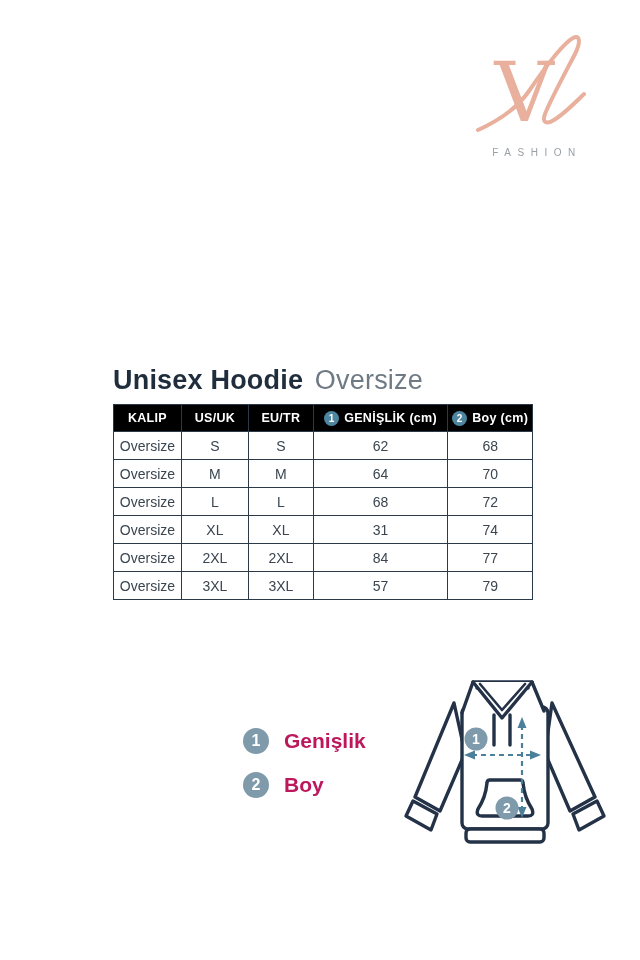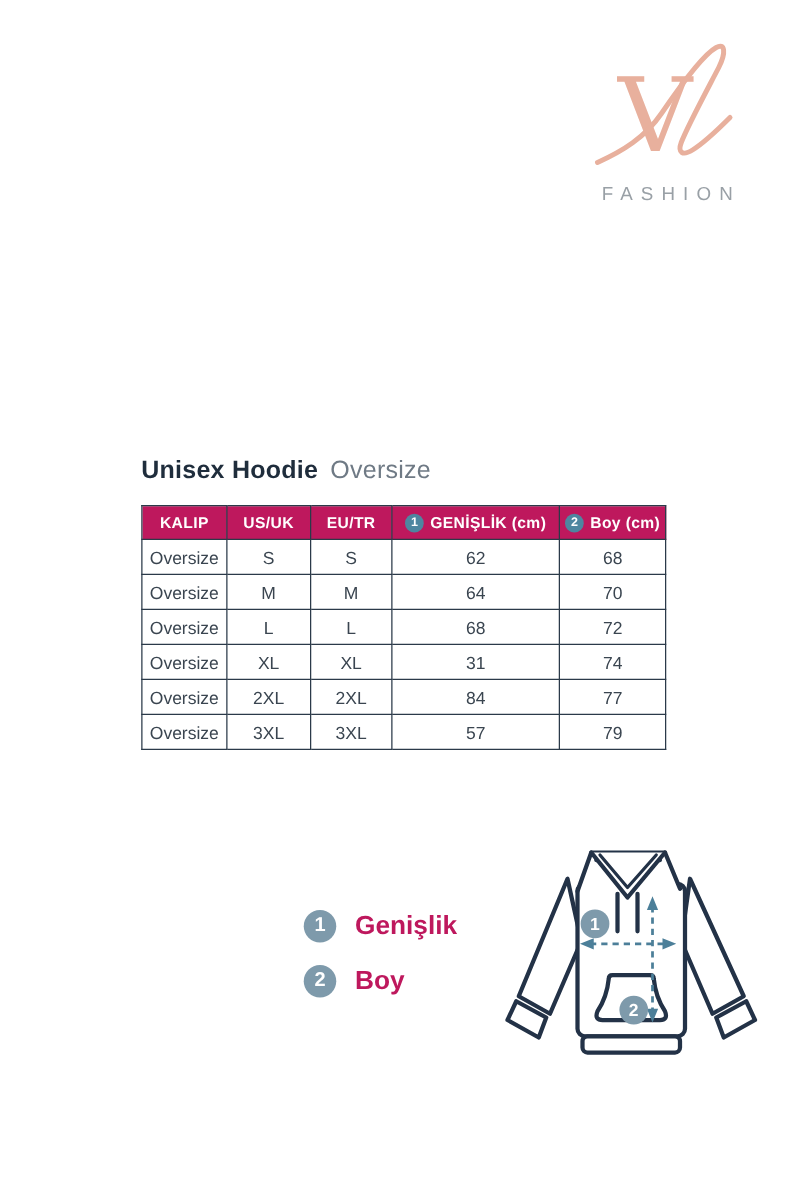--- a/index.html
+++ b/index.html
@@ -9,39 +9,39 @@
   }
 
   
   .logo { position:absolute; left:458px; top:28px; width:152px; text-align:center; }
   .monogram { display:block; margin:0 auto; width:126px; height:114px; }
   .brand-name {
     font-family:"Liberation Serif", serif; font-size:21px; font-weight:600;
     letter-spacing:1.5px; color:#1f2d3c; margin-top:2px; white-space:nowrap;
   }
   .brand-tagline {
-    font-size:15px; letter-spacing:6.5px; color:#99a0a6; margin-top:5px;
+    font-size:10px; letter-spacing:6.5px; color:#99a0a6; margin-top:5px;
     text-indent:6px; white-space:nowrap;
   }
 
   
   .title {
-    position:absolute; left:113px; top:365px; font-size:20px; font-weight:700;
+    position:absolute; left:113px; top:365px; font-size:27px; font-weight:700;
     color:#1f2d3c; letter-spacing:0.2px; white-space:nowrap;
   }
   .title .light { font-weight:400; color:#6f7a85; margin-left:4px; }
 
   
   table.size {
     position:absolute; left:113px; top:404px; width:420px;
     border-collapse:collapse; table-layout:fixed;
   }
   table.size th, table.size td { border:1.5px solid #2b3a49; padding:0; }
   table.size thead th {
-    background:#be185d; color:#ffffff; font-size:12.5px; font-weight:700;
+    background:#000000; color:#ffffff; font-size:12.5px; font-weight:700;
     height:26px; letter-spacing:0.3px;
   }
   table.size td {
     height:27px; font-size:14px; color:#3a4550; text-align:center;
     background:#ffffff;
   }
   .th-flex { display:flex; align-items:center; justify-content:center; gap:5px; }
   .hbadge {
     display:inline-flex; width:15px; height:15px; border-radius:50%;
     background:#4e86a0; color:#fff; font-size:10px; font-weight:700;

